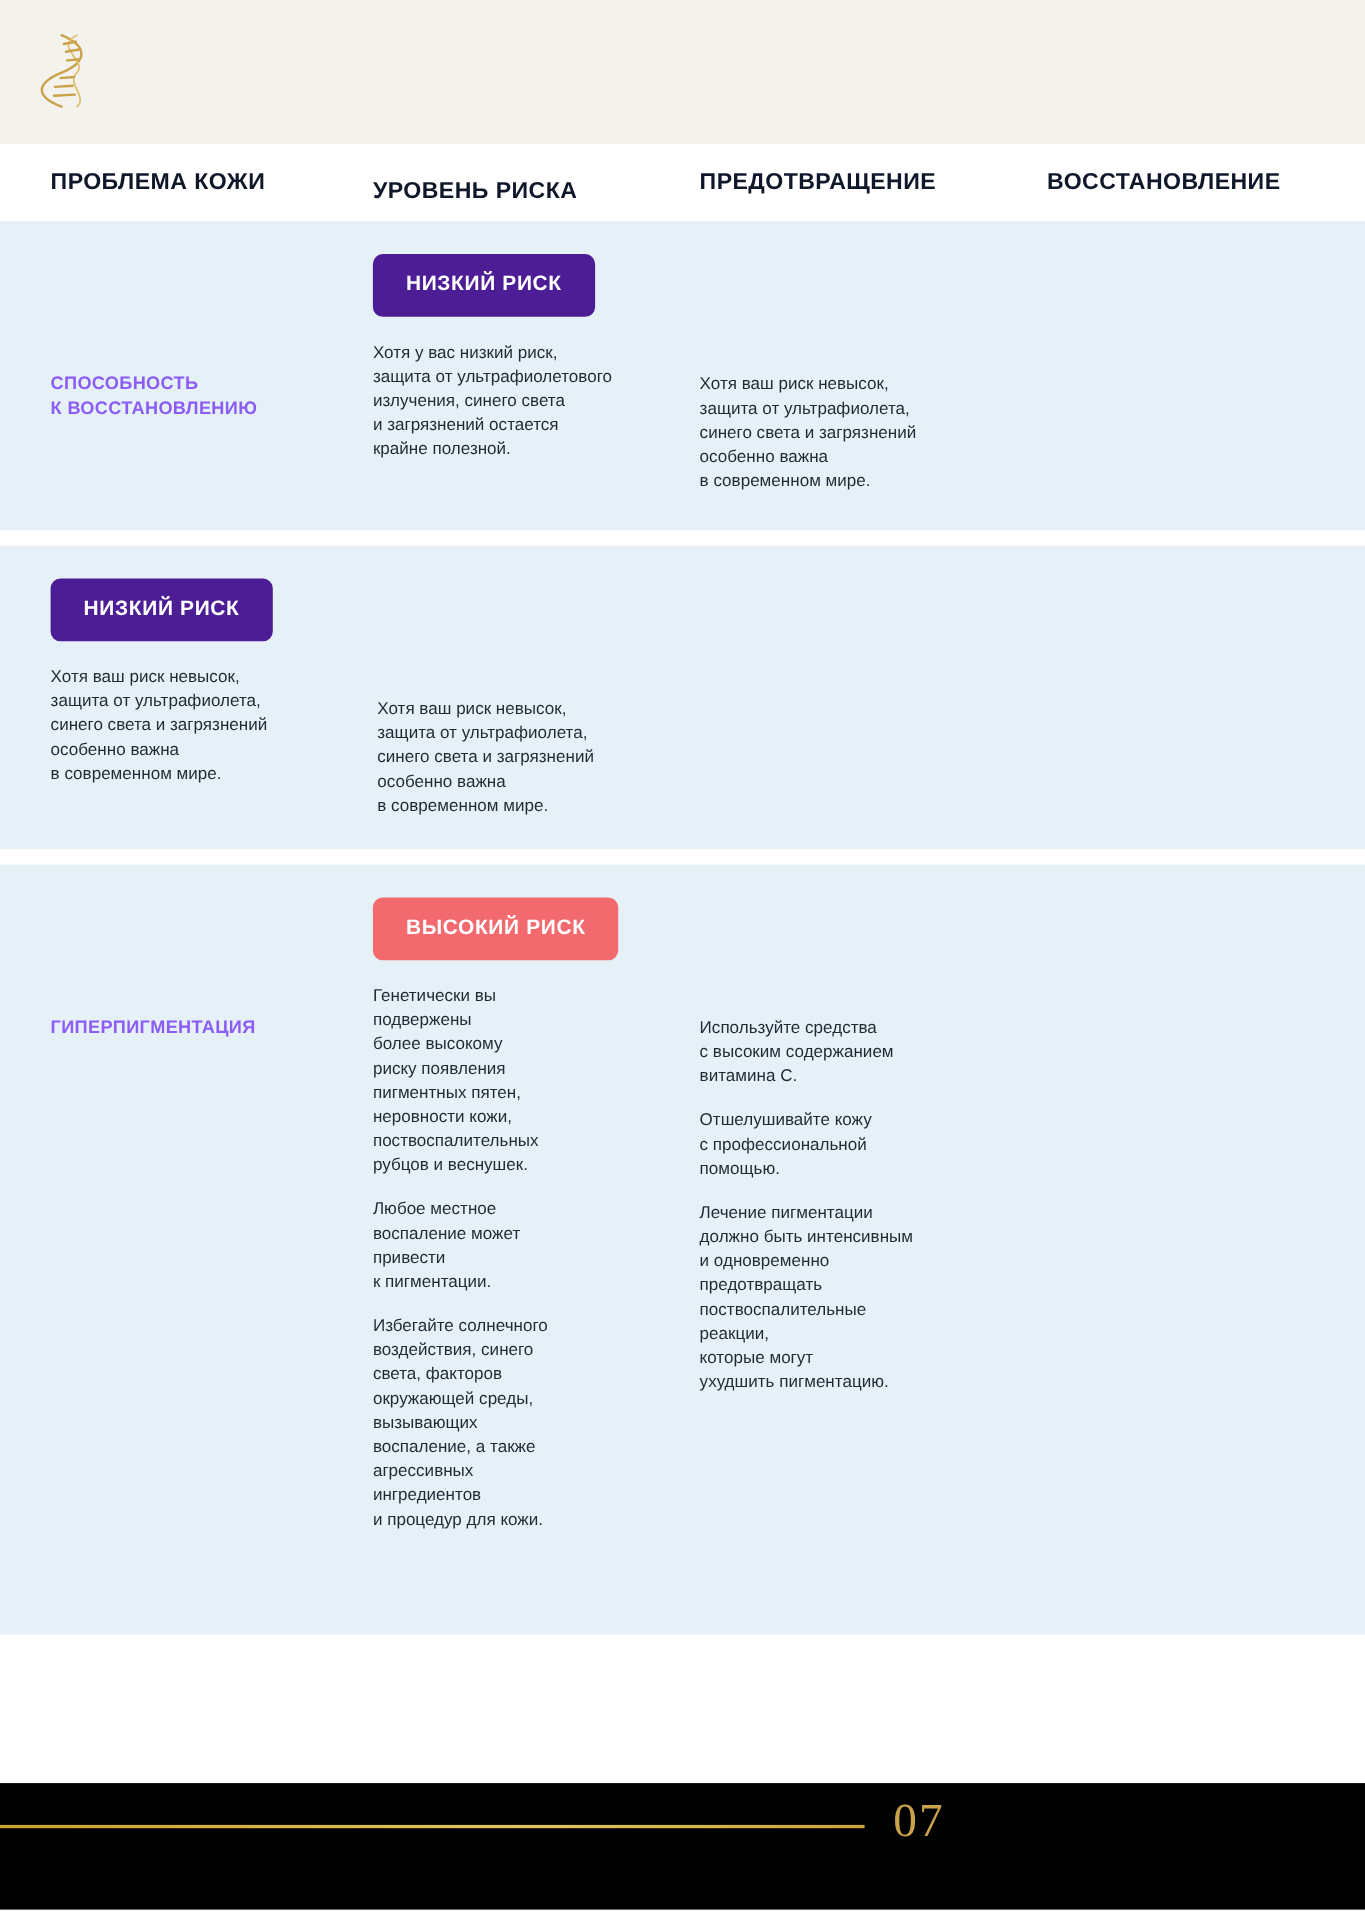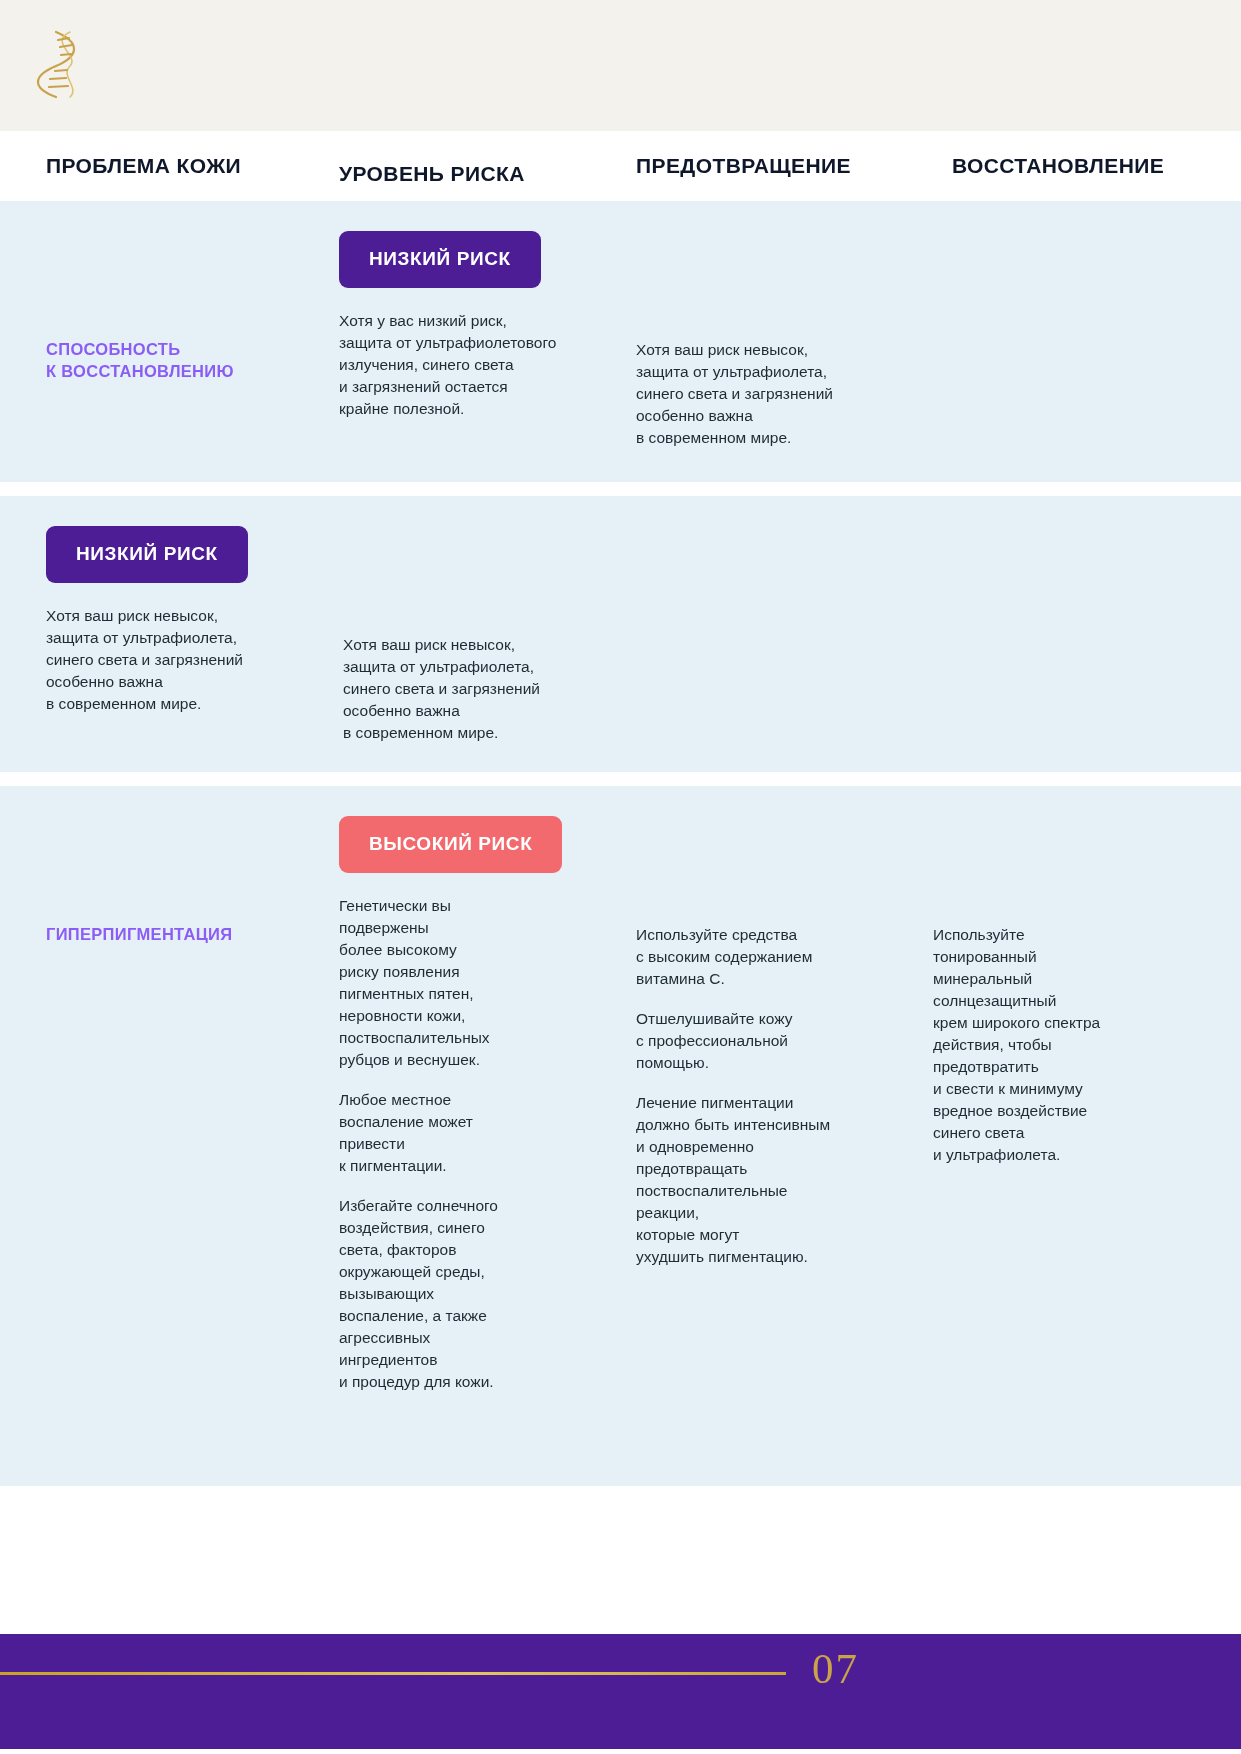--- a/index.html
+++ b/index.html
@@ -120,24 +120,24 @@
   .label-offset-3 { padding-top: 108px; }
 
   .textcol-offset-1 { padding-top: 108px; }
   .textcol-offset-2 { padding-top: 108px; }
   .textcol-offset-3 { padding-top: 108px; }
 
   
   .footer {
     position: absolute;
     left: 0;
-    bottom: 5px;
+    bottom: 18px;
     width: 1241px;
     height: 115px;
-    background: #4c1d95;
+    background: #000000;
   }
   .footer-rule {
     position: absolute;
     left: 0;
     top: 38px;
     width: 786px;
     height: 3px;
     background: linear-gradient(90deg, #c9a227 0%, #e3c463 60%, #caa53a 100%);
   }
   .footer-page {
@@ -266,31 +266,20 @@
       <div class="body-text">Лечение пигментации
 должно быть интенсивным
 и одновременно
 предотвращать
 поствоспалительные
 реакции,
 которые могут
 ухудшить пигментацию.</div>
     </div>
     <div class="cell cell-4 textcol-offset-3">
-      <div class="body-text">Используйте
-тонированный
-минеральный
-солнцезащитный
-крем широкого спектра
-действия, чтобы
-предотвратить
-и свести к минимуму
-вредное воздействие
-синего света
-и ультрафиолета.</div>
     </div>
   </div>
 </div>
 
 <div class="footer">
   <div class="footer-rule"></div>
   <div class="footer-page">07</div>
 </div>
 
 </body></html>

